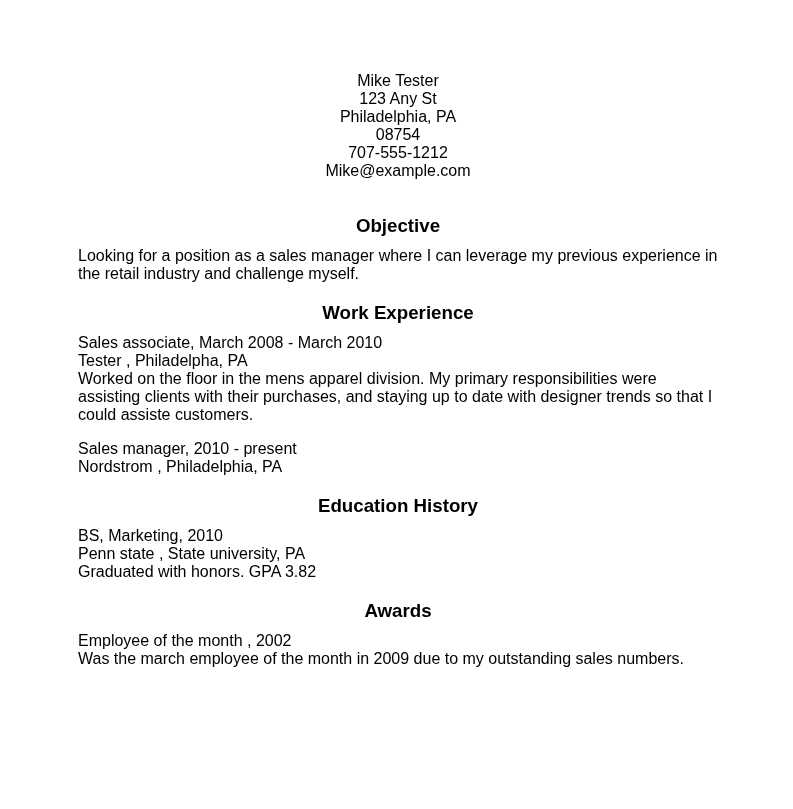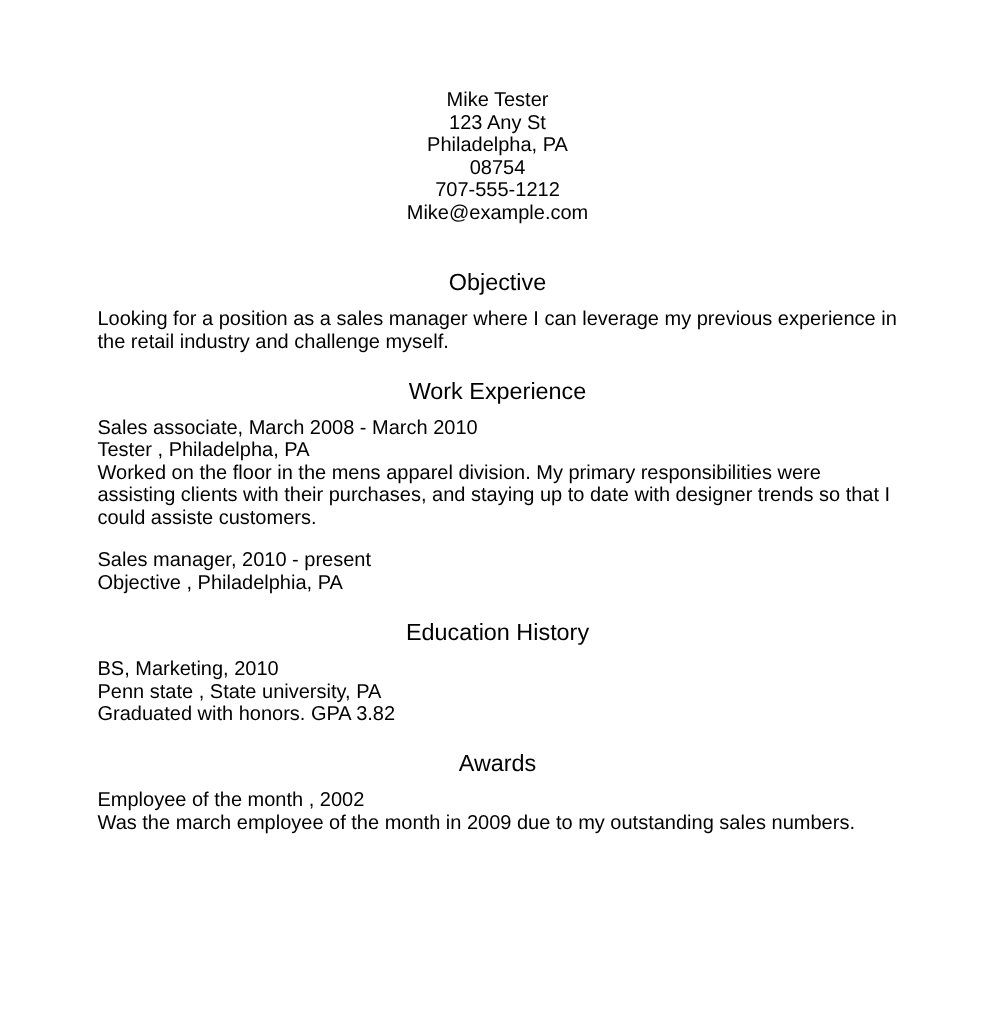--- a/index.html
+++ b/index.html
@@ -19,55 +19,55 @@
     line-height: 18px;
   }
   .contact {
     text-align: center;
     margin: 0 0 35px 0;
   }
   .section-heading {
     text-align: center;
     font-size: 18.72px;
     line-height: 22px;
-    font-weight: normal;
+    font-weight: bold;
     margin: 19px 0 10px 0;
   }
   .entry {
     margin: 0 0 16px 0;
   }
 </style>
 </head>
 <body>
 
 <div class="page">
 
   <div class="contact">
     <span>Mike Tester</span><br>
     <span>123 Any St</span><br>
-    <span>Philadelpha, PA</span><br>
+    <span>Philadelphia, PA</span><br>
     <span>08754</span><br>
     <span>707-555-1212</span><br>
     <span>Mike@example.com</span>
   </div>
 
   <h3 class="section-heading">Objective</h3>
   <div class="entry">Looking for a position as a sales manager where I can leverage my previous experience in the retail industry and challenge myself.</div>
 
   <h3 class="section-heading">Work Experience</h3>
 
   <div class="entry">
     <span>Sales associate, March 2008 - March 2010</span><br>
     <span>Tester , Philadelpha, PA</span><br>
     <span>Worked on the floor in the mens apparel division. My primary responsibilities were assisting clients with their purchases, and staying up to date with designer trends so that I could assiste customers.</span>
   </div>
 
   <div class="entry">
     <span>Sales manager, 2010 - present</span><br>
-    <span>Objective , Philadelphia, PA</span><br>
+    <span>Nordstrom , Philadelphia, PA</span><br>
   </div>
 
   <h3 class="section-heading">Education History</h3>
 
   <div class="entry">
     <span>BS, Marketing, 2010</span><br>
     <span>Penn state , State university, PA</span><br>
     <span>Graduated with honors. GPA 3.82</span>
   </div>
 

